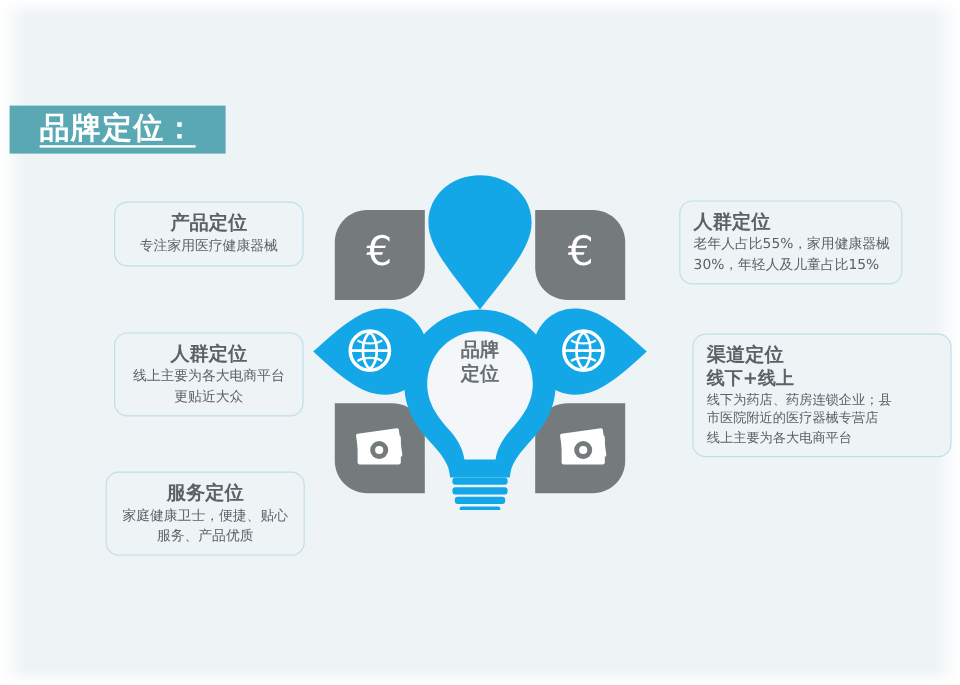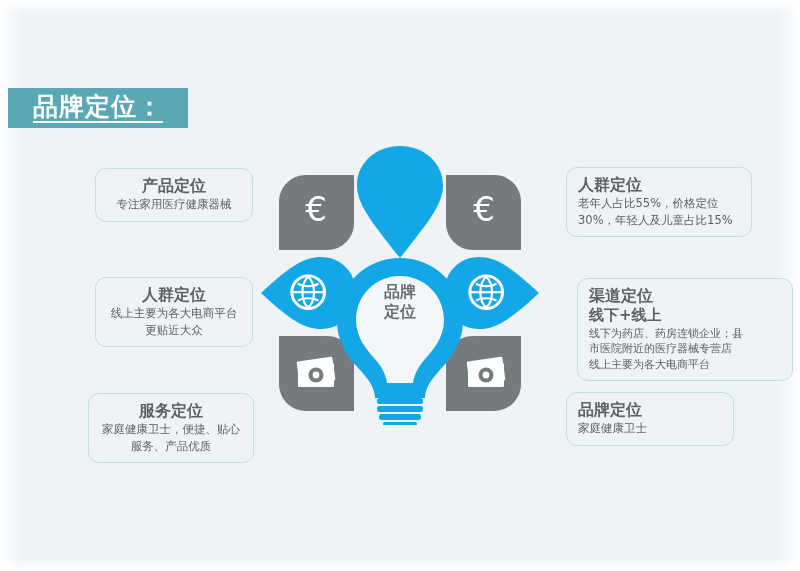--- a/index.html
+++ b/index.html
@@ -143,36 +143,32 @@
   </div>
 
   <div class="card" id="card-service">
     <div class="card-title align-right">服务定位</div>
     <div class="card-body align-right">家庭健康卫士，便捷、贴心</div>
     <div class="card-body align-right">服务、产品优质</div>
   </div>
 
   <div class="card" id="card-crowd">
     <div class="card-title align-left">人群定位</div>
-    <div class="card-body align-left">老年人占比55%，价格定位</div>
+    <div class="card-body align-left">老年人占比55%，家用健康器械</div>
     <div class="card-body align-left">30%，年轻人及儿童占比15%</div>
   </div>
 
   <div class="card" id="card-channel">
     <div class="card-title align-left">渠道定位</div>
     <div class="card-sub align-left">线下+线上</div>
     <div class="card-body-small align-left">线下为药店、药房连锁企业；县</div>
     <div class="card-body-small align-left">市医院附近的医疗器械专营店</div>
     <div class="card-body-small align-left">线上主要为各大电商平台</div>
   </div>
 
-  <div class="card" id="card-brand">
-    <div class="card-title align-left">品牌定位</div>
-    <div class="card-body align-left">家庭健康卫士</div>
-  </div>
 
   <div id="graphic">
     <svg width="290" height="285" viewBox="0 0 290 285" xmlns="http://www.w3.org/2000/svg">
 
       <g>
         <path d="M145 6 C175 44 188 60 188 79 C188 101 169 118 145 118 C121 118 102 101 102 79 C102 60 115 44 145 6 Z" fill="#14a7e8" transform="rotate(180 145 62)"></path>
       </g>
 
       <g>
         <path d="M24 110 L24 62 C24 47 36 35 51 35 L99 35 L99 83 C99 98 87 110 72 110 Z" fill="#757a7d"></path>

